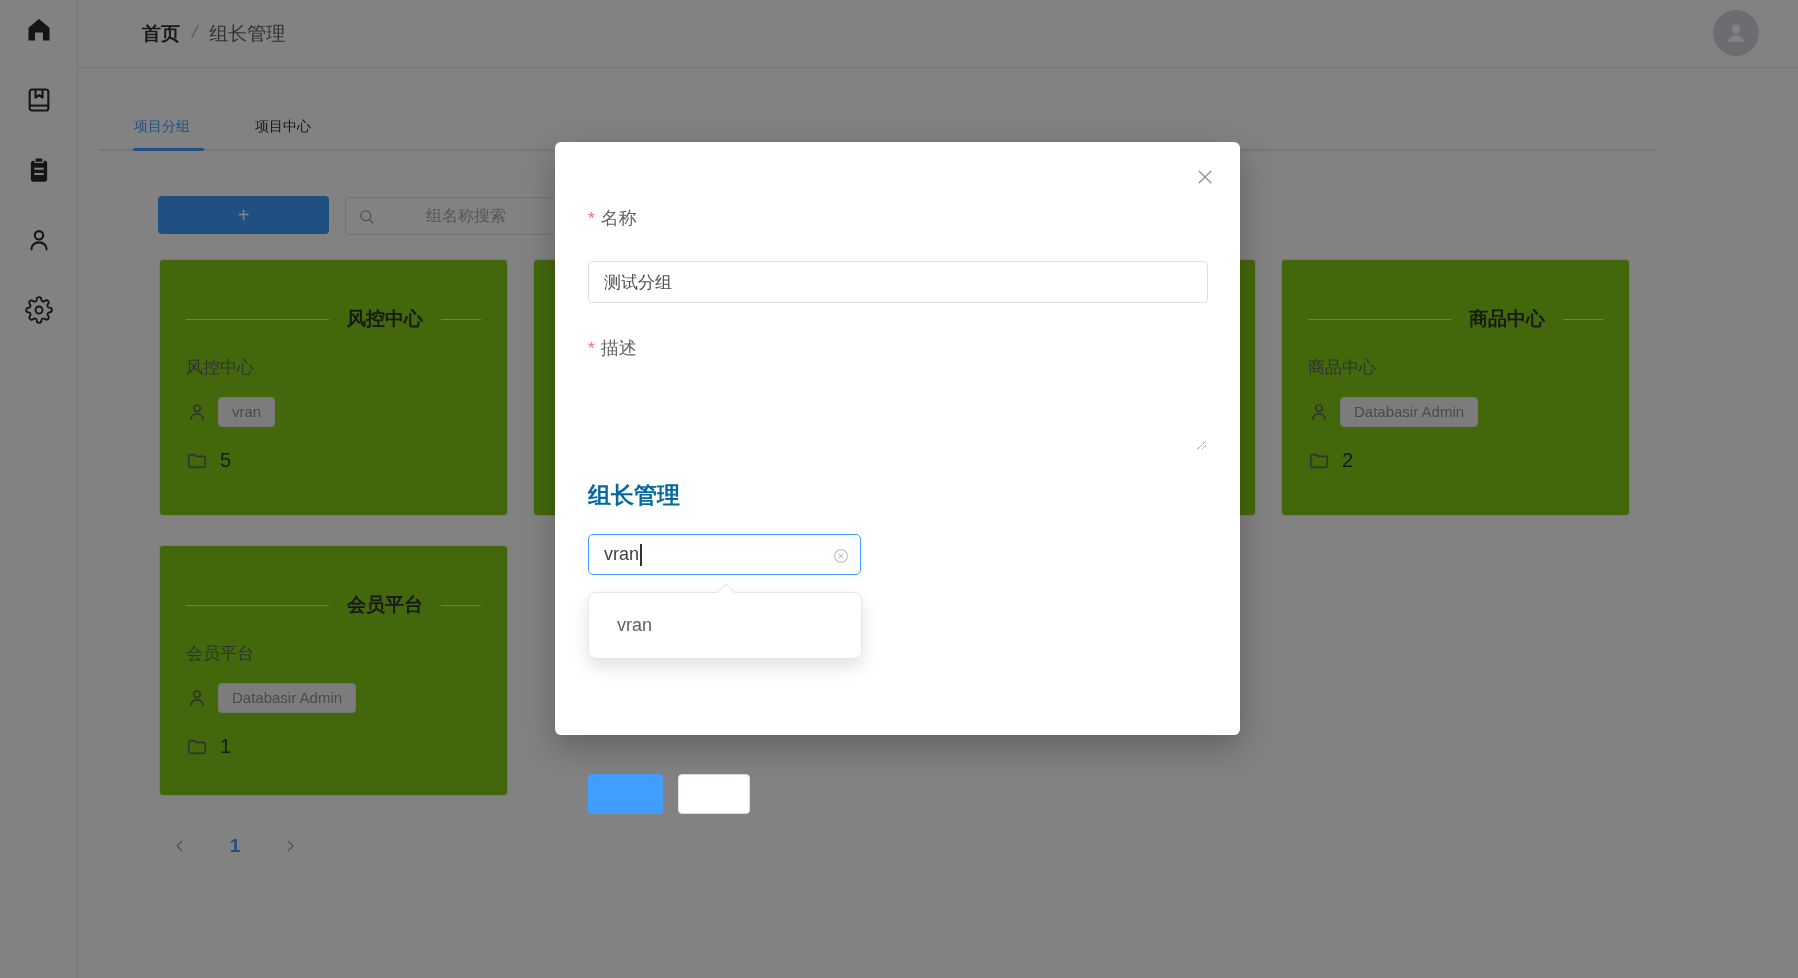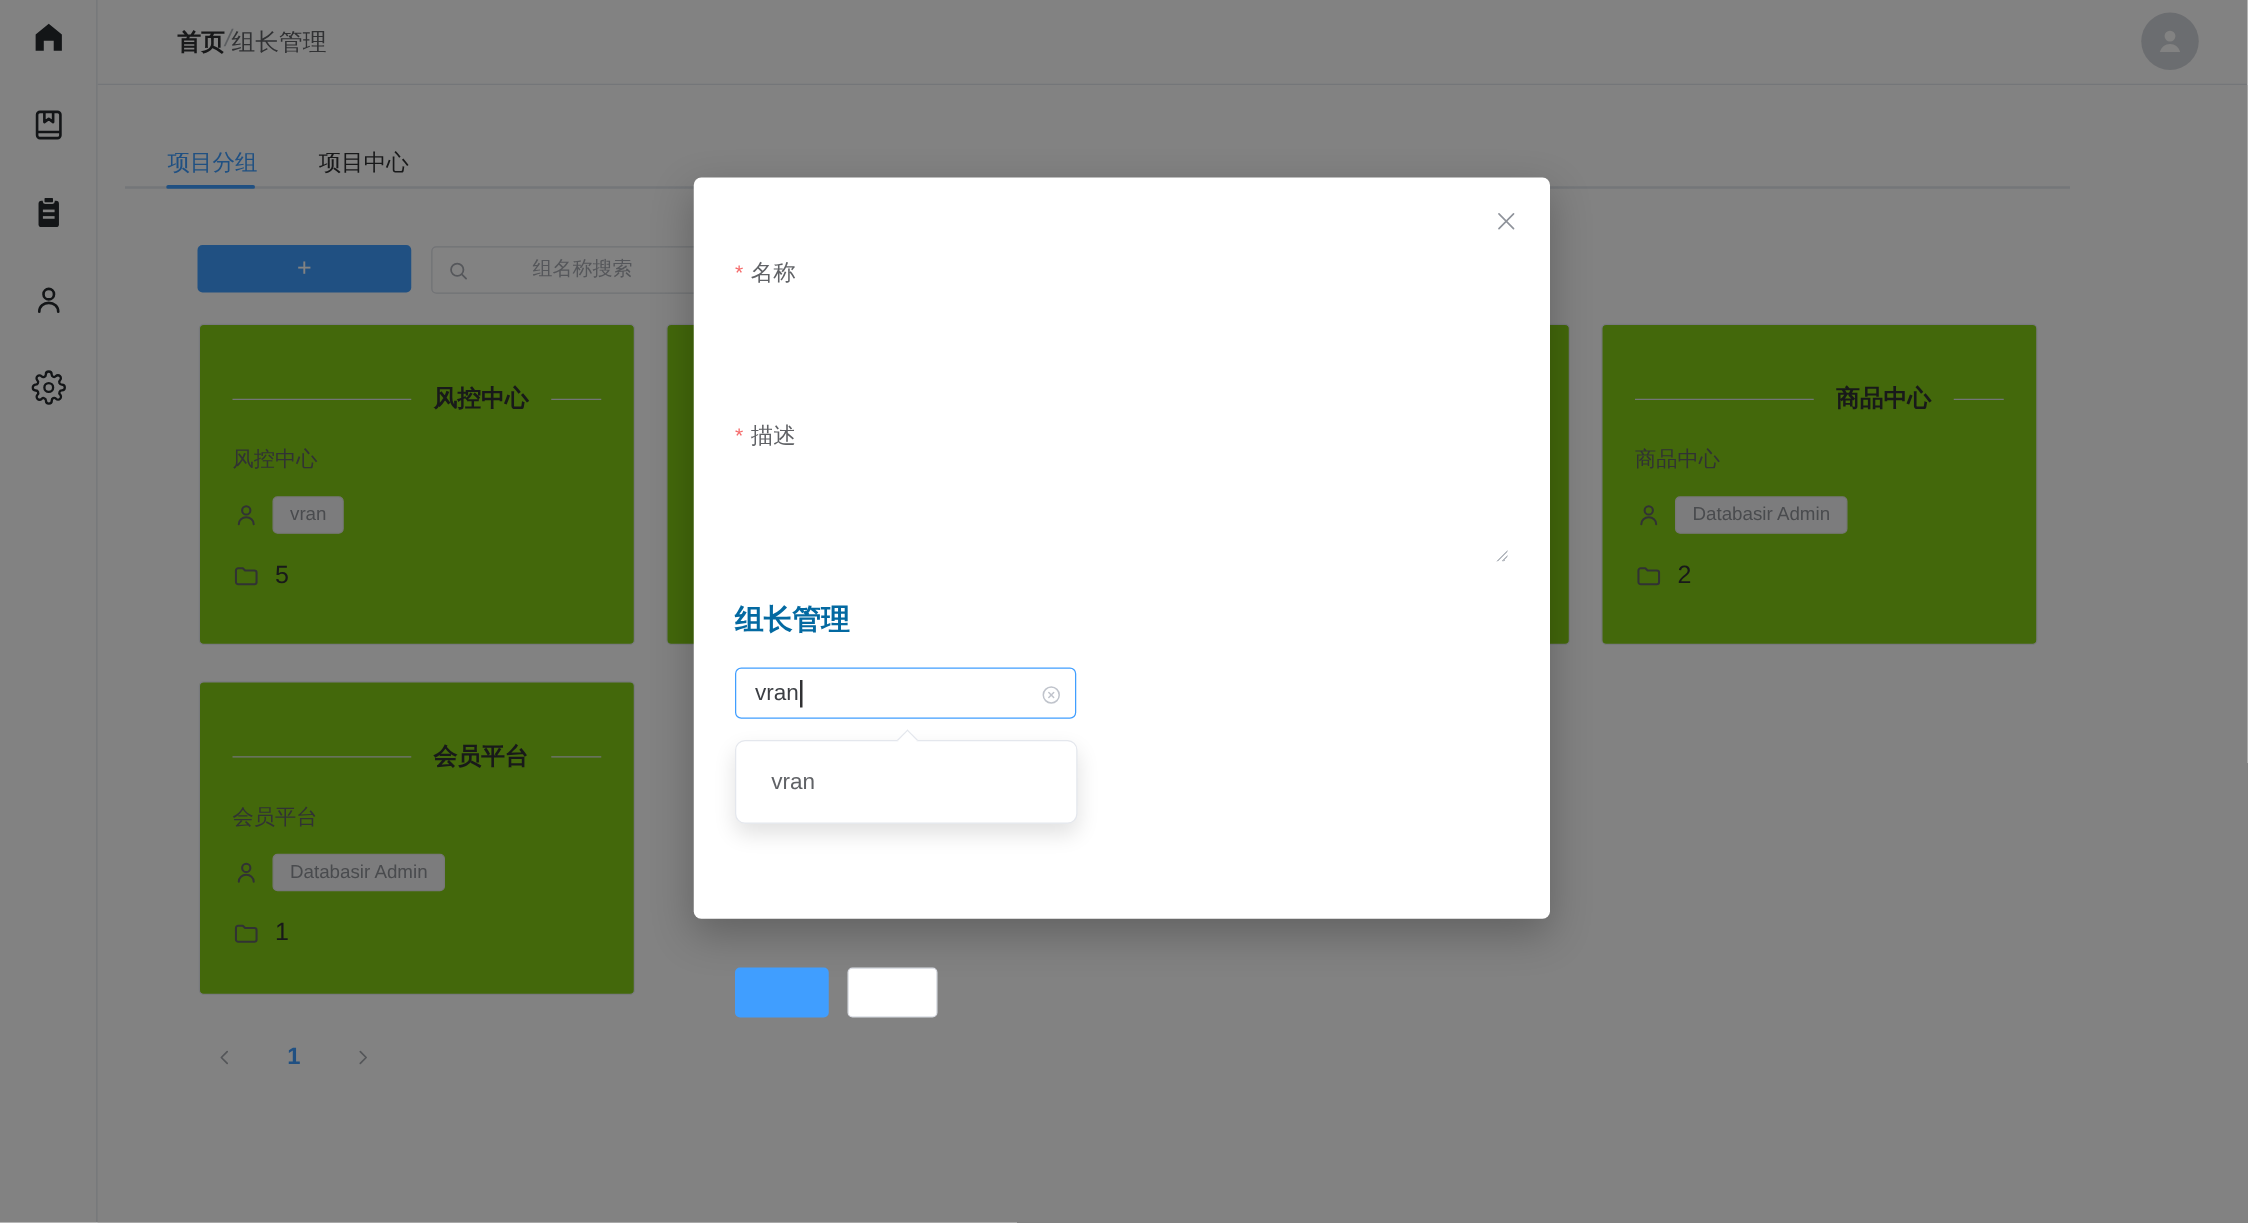--- a/index.html
+++ b/index.html
@@ -18,32 +18,32 @@
     display:flex; flex-direction:column; align-items:center;
     padding-top:15px; gap:40px; z-index:1;
   }
   .side-item { width:30px; height:30px; display:flex; align-items:center; justify-content:center; cursor:pointer; }
 
   
   .header {
     position:absolute; left:78px; right:0; top:0; height:68px;
     background:#fff; border-bottom:1px solid #e4e7ed;
   }
-  .breadcrumb { position:absolute; left:64px; top:21px; font-size:19px; display:flex; }
+  .breadcrumb { position:absolute; left:64px; top:21px; font-size:19px; display:flex; gap:12px; }
   .bc-home { font-weight:bold; color:#303133; cursor:pointer; }
   .bc-sep { color:#b3b7bd; font-style:italic; }
   .bc-current { color:#606266; }
   .avatar {
     position:absolute; right:39px; top:10px; width:46px; height:46px; border-radius:50%;
     background:#d3d6db; display:flex; align-items:center; justify-content:center; cursor:pointer;
   }
 
   
   .tabs-line { position:absolute; left:100px; top:149px; width:1556px; height:2px; background:#e4e7ed; }
-  .tab { position:absolute; top:118px; font-size:18px; cursor:pointer; }
+  .tab { position:absolute; top:118px; font-size:14px; cursor:pointer; }
   .tab-groups { left:134px; color:#409eff; }
   .tab-follow { left:255px; color:#303133; }
   .tab-underline { position:absolute; left:133px; top:148px; width:71px; height:3px; background:#409eff; border-radius:2px; }
 
   
   .add-btn {
     position:absolute; left:158px; top:196px; width:171px; height:38px;
     background:#409eff; border:none; border-radius:4px; color:#fff; font-size:20px; cursor:pointer;
     display:flex; align-items:center; justify-content:center; line-height:1;
   }
@@ -346,20 +346,21 @@
           <line x1="5" y1="5" x2="19" y2="19"></line>
           <line x1="19" y1="5" x2="5" y2="19"></line>
         </svg>
     </span>
   </div>
 
   <div class="form-label lbl-name">
     <span class="req">*</span>
     <span>名称</span>
   </div>
+  <input class="text-input input-name" value="测试分组" style="">
 
   <div class="form-label lbl-desc">
     <span class="req">*</span>
     <span>描述</span>
   </div>
   <div class="resize-handle"></div>
 
   <div class="section-title">组长管理</div>
 
   <div class="owner-input">

